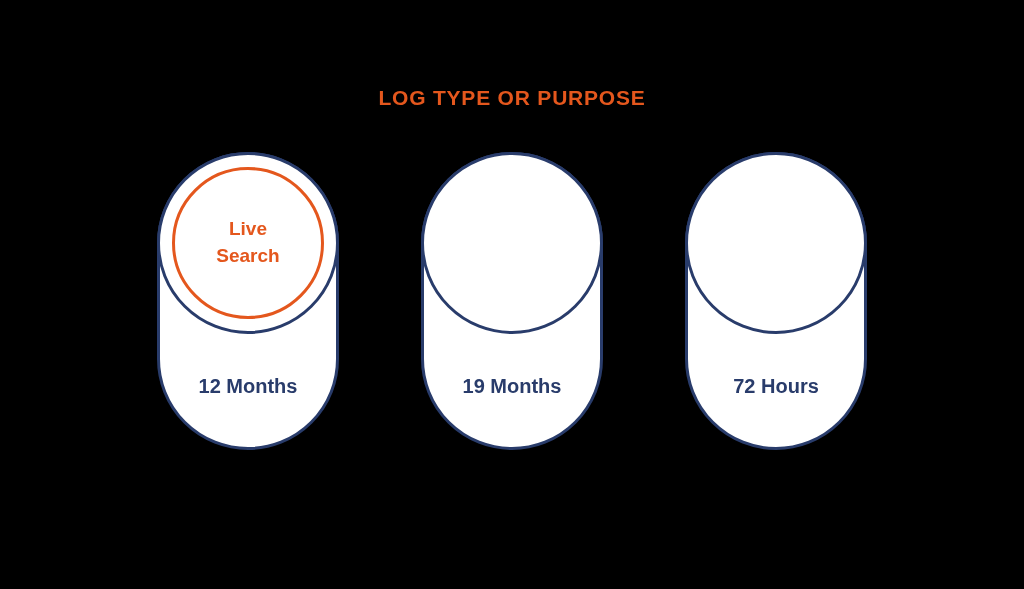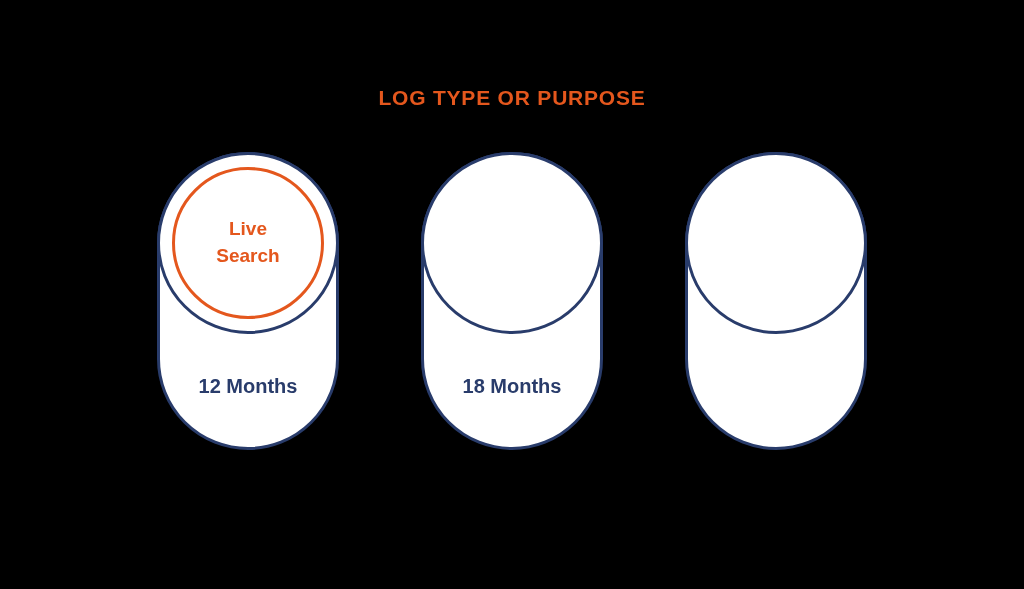--- a/index.html
+++ b/index.html
@@ -100,23 +100,24 @@
     <div class="pill">
       <div class="outer-circle"></div>
       <div class="inner-circle">
         <span class="log-type">Live Search</span>
       </div>
       <div class="retention">12 Months</div>
     </div>
 
     <div class="pill">
       <div class="outer-circle"></div>
-      <div class="retention">18 Months</div>
+      <div class="retention">19 Months</div>
     </div>
 
     <div class="pill">
       <div class="outer-circle"></div>
+      <div class="retention">72 Hours</div>
     </div>
 
   </div>
 
 
 </div>
 
 </body></html>

